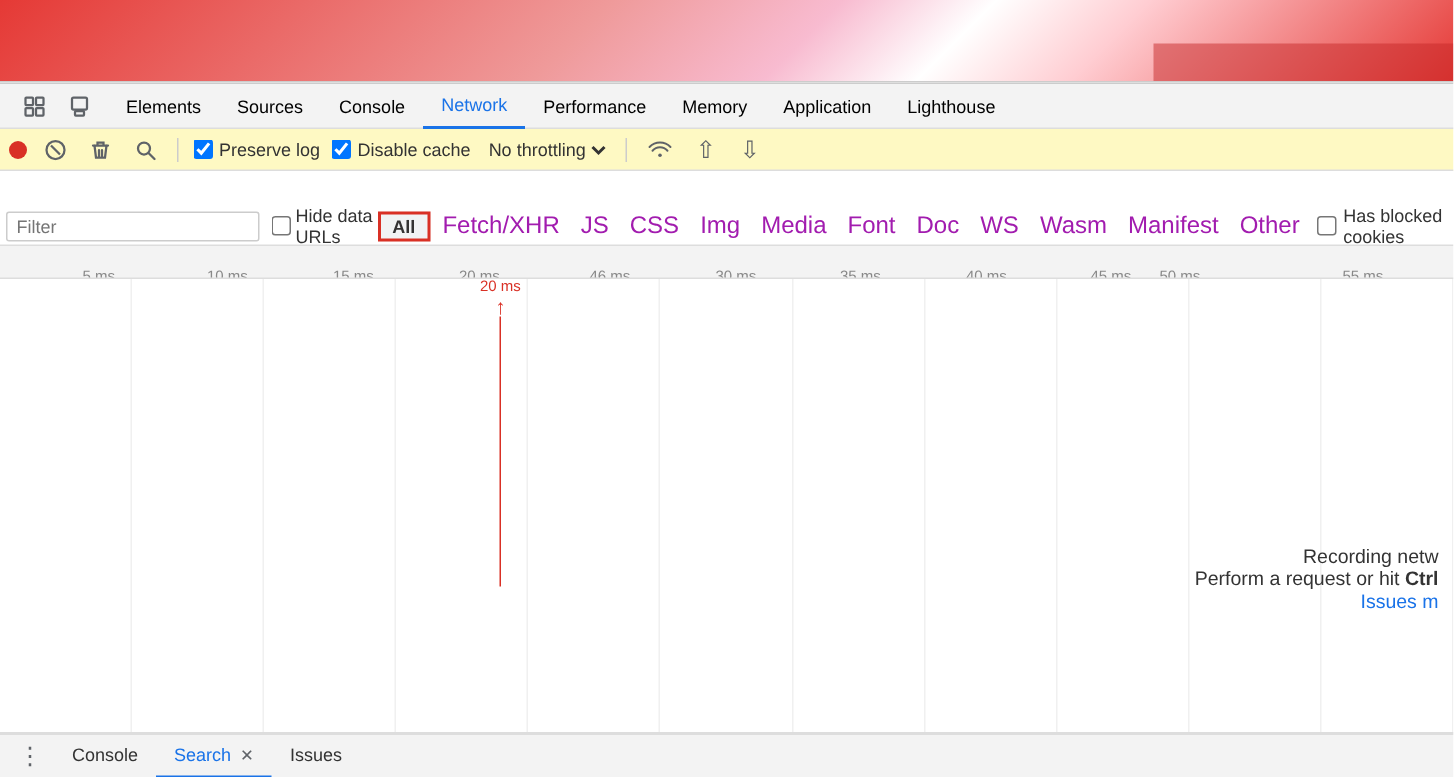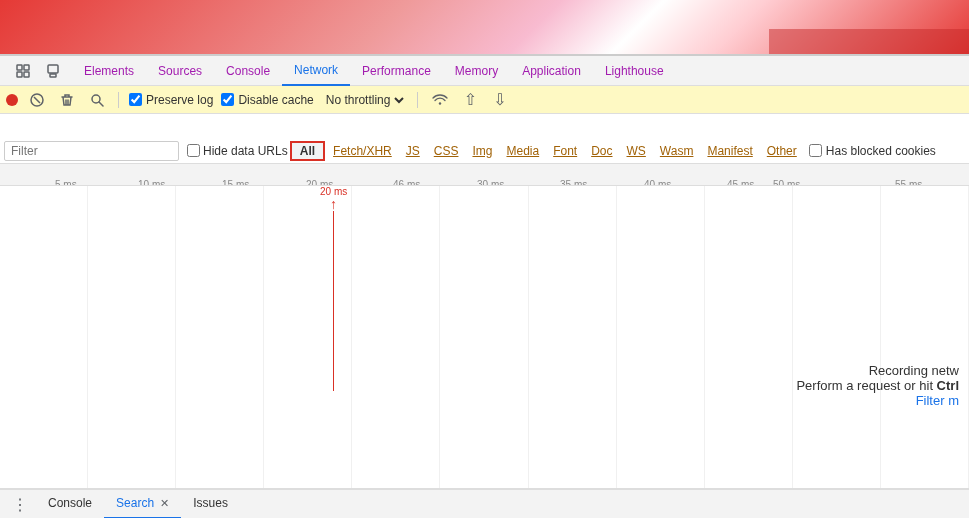--- a/index.html
+++ b/index.html
@@ -45,21 +45,21 @@
       align-items: center;
       background: #f3f3f3;
       border-bottom: 1px solid #ddd;
       height: 30px;
       padding: 0 4px;
       flex-shrink: 0;
     }
     .devtools-tab {
       padding: 4px 12px;
       font-size: 12px;
-      color: #a21caf;
+      color: #000000;
       cursor: pointer;
       border: none;
       background: transparent;
       height: 30px;
       display: flex;
       align-items: center;
     }
     .devtools-tab.active {
       color: #1a73e8;
       border-bottom: 2px solid #1a73e8;
@@ -149,27 +149,26 @@
       height: 20px;
       display: flex; align-items: center;
     }
     .filter-btn.selected {
       background: #f1f3f4;
       border: 2px solid #d93025;
       font-weight: bold;
     }
     .filter-type-btn {
       padding: 1px 6px;
-      font-size: 12px;
+      font-size: 16px;
       border: none;
       background: transparent;
-      color: #a16207;
+      color: #a21caf;
       cursor: pointer;
       height: 20px;
-      text-decoration: underline;
     }
     .blocked-cookies-label {
       display: flex; align-items: center; gap: 4px; font-size: 12px; color: #333; margin-left: 4px;
     }
 
     
     .timeline-header {
       display: flex;
       align-items: center;
       height: 22px;
@@ -430,21 +429,21 @@
       <span class="arrow-head" style="color:#d93025;">↑</span>
       <div class="arrow-line"></div>
     </div>
 
     <div class="empty-message">
       <div>Recording netw</div>
       <div>
         <span>Perform a request or hit </span><span class="bold">Ctrl</span>
       </div>
       <div>
-        <a class="link">Filter m</a>
+        <a class="link">Issues m</a>
       </div>
     </div>
   </div>
 
   <div class="bottom-drawer">
     <span class="drawer-dots">⋮</span>
     <div class="drawer-tab">
       <span>Console</span>
     </div>
     <div class="drawer-tab active">

